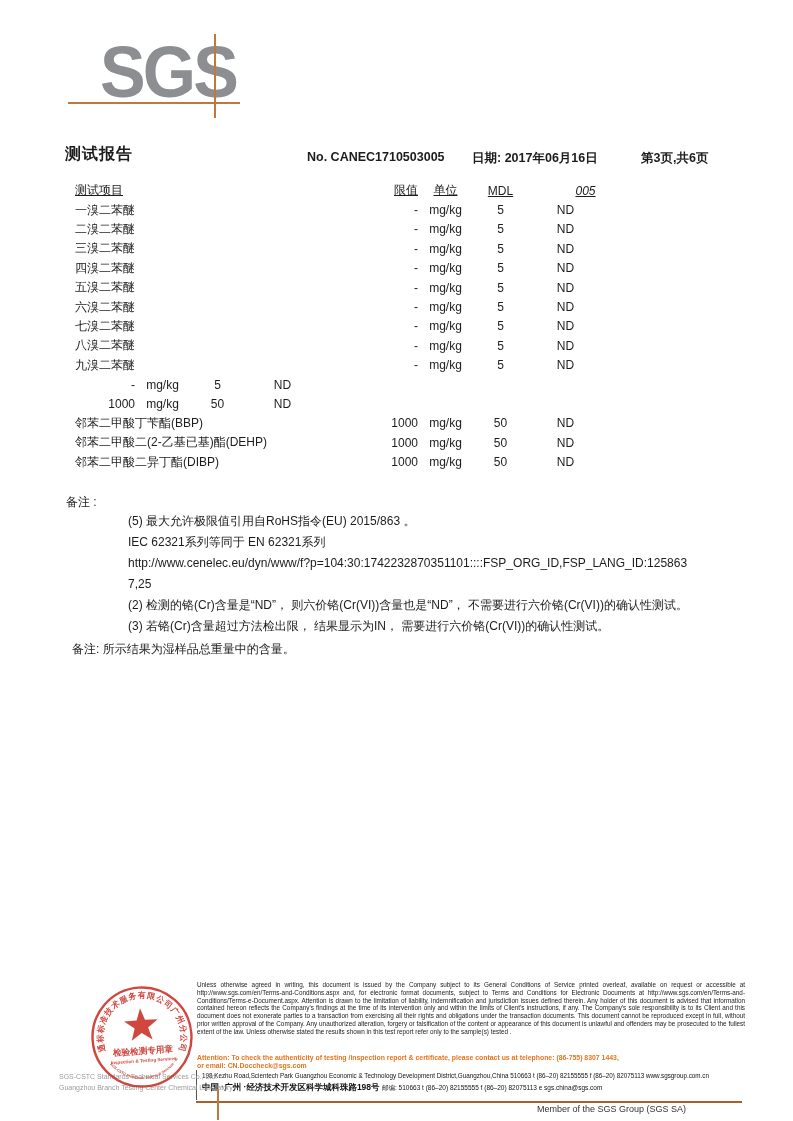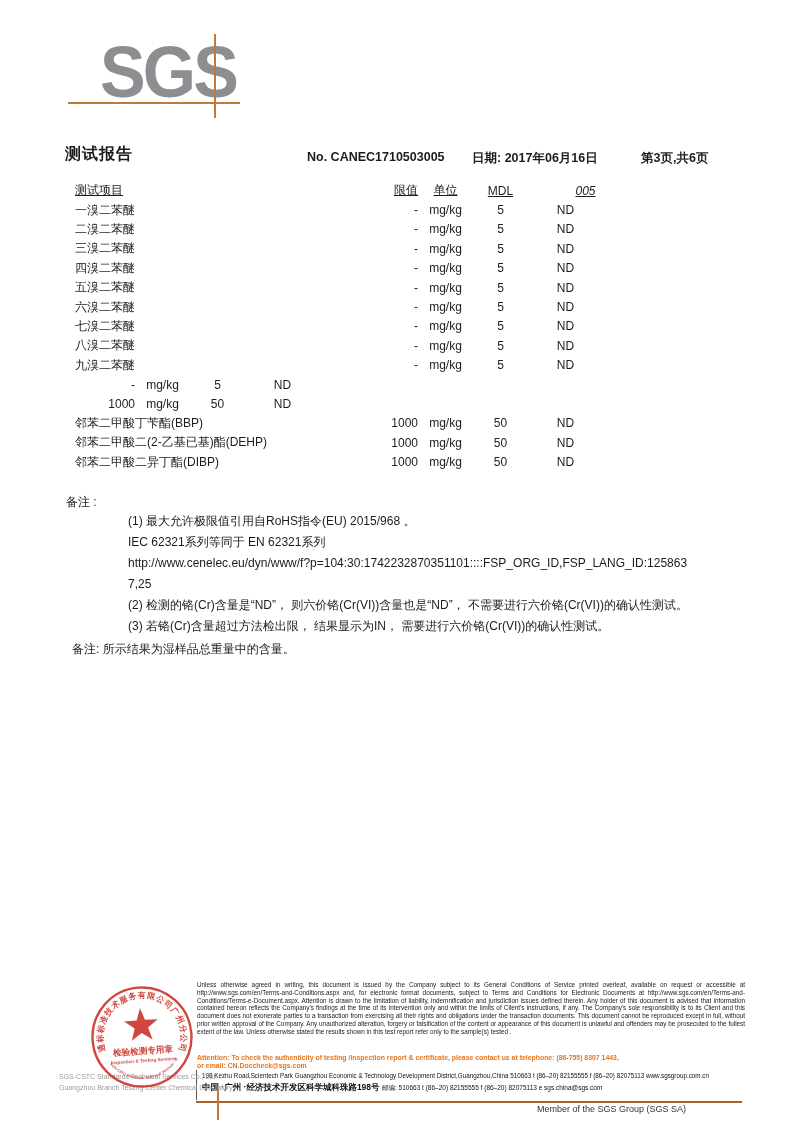--- a/index.html
+++ b/index.html
@@ -174,21 +174,21 @@
         <div class="c-limit">1000</div>
         <div class="c-unit">mg/kg</div>
         <div class="c-mdl">50</div>
         <div class="c-result">ND</div>
       </div>
       </div>
   </div>
 
   <div class="abs notes-label">备注 :</div>
   <div class="abs notes-lines">
-    <div>(1) 最大允许极限值引用自RoHS指令(EU) 2015/968 。</div>
+    <div>(5) 最大允许极限值引用自RoHS指令(EU) 2015/863 。</div>
     <div>IEC 62321系列等同于 EN 62321系列</div>
     <div>http://www.cenelec.eu/dyn/www/f?p=104:30:1742232870351101::::FSP_ORG_ID,FSP_LANG_ID:125863</div>
     <div>7,25</div>
     <div>(2) 检测的铬(Cr)含量是“ND”， 则六价铬(Cr(VI))含量也是“ND”， 不需要进行六价铬(Cr(VI))的确认性测试。</div>
     <div>(3) 若铬(Cr)含量超过方法检出限， 结果显示为IN， 需要进行六价铬(Cr(VI))的确认性测试。</div>
   </div>
   <div class="abs note2">备注: 所示结果为湿样品总重量中的含量。</div>
 
   <div class="abs disclaimer">Unless otherwise agreed in writing, this document is issued by the Company subject to its General Conditions of Service printed overleaf, available on request or accessible at http://www.sgs.com/en/Terms-and-Conditions.aspx and, for electronic format documents, subject to Terms and Conditions for Electronic Documents at http://www.sgs.com/en/Terms-and-Conditions/Terms-e-Document.aspx. Attention is drawn to the limitation of liability, indemnification and jurisdiction issues defined therein. Any holder of this document is advised that information contained hereon reflects the Company's findings at the time of its intervention only and within the limits of Client's instructions, if any. The Company's sole responsibility is to its Client and this document does not exonerate parties to a transaction from exercising all their rights and obligations under the transaction documents. This document cannot be reproduced except in full, without prior written approval of the Company. Any unauthorized alteration, forgery or falsification of the content or appearance of this document is unlawful and offenders may be prosecuted to the fullest extent of the law. Unless otherwise stated the results shown in this test report refer only to the sample(s) tested .</div>
   <div class="abs attention">

